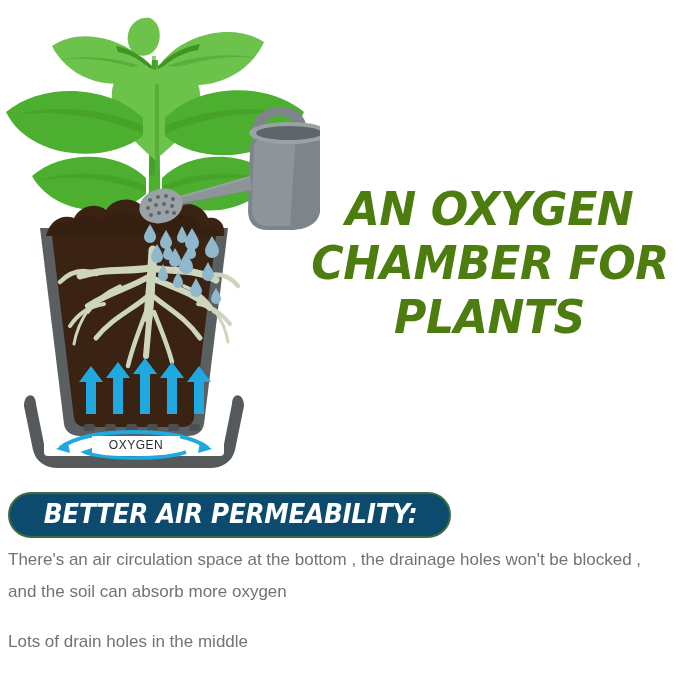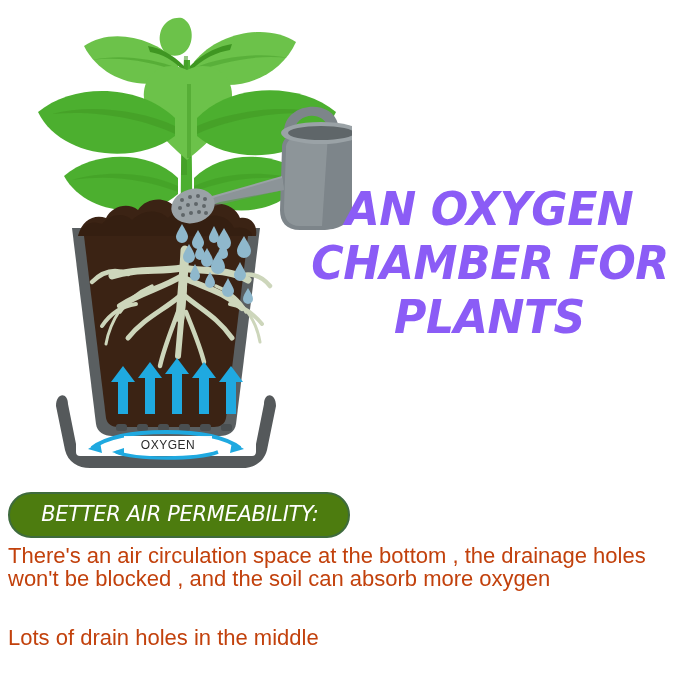--- a/index.html
+++ b/index.html
@@ -25,32 +25,31 @@
     background: #ffffff;
   }
 
   
   #illustration {
     position: absolute;
     left: 0px;
     top: 0px;
     width: 320px;
     height: 478px;
-    margin-left: 32px;
   }
   #illustration svg { display: block; }
 
   
   #headline {
     position: absolute;
     left: 300px;
     top: 182px;
     width: 379px;
     text-align: center;
-    color: #8b5cf6;
+    color: #4d7c0f;
     font-family: "DejaVu Sans", sans-serif;
     font-weight: bold;
     font-style: italic;
     font-size: 47px;
     line-height: 54px;
     letter-spacing: -0.5px;
   }
   #headline .hl-line {
     display: block;
     white-space: nowrap;
@@ -66,40 +65,40 @@
   #feature-0 { top: 492px; }
   #feature-1 { top: 620px; }
 
   .pill {
     display: inline-block;
     box-sizing: border-box;
     margin-left: 8px;
     padding: 5px 22px 7px 24px;
     border: 2px solid #3f6b3d;
     border-radius: 999px;
-    background: #4d7c0f;
+    background: #0c4a6e;
     color: #ffffff;
     font-family: "DejaVu Sans", sans-serif;
-    font-weight: normal;
+    font-weight: bold;
     font-style: italic;
-    font-size: 22px;
+    font-size: 26px;
     line-height: 30px;
     white-space: nowrap;
     letter-spacing: -0.3px;
   }
   .pill span { display: inline-block; transform: scaleX(0.95); }
 
   .feature-body {
     margin: 6px 0 0 8px;
     width: 664px;
-    color: #c2410c;
+    color: #737373;
     font-family: "Liberation Sans", sans-serif;
     font-weight: normal;
-    font-size: 22px;
-    line-height: 23px;
+    font-size: 17px;
+    line-height: 32px;
   }
 </style>
 </head>
 <body>
 
 <div id="page">
 
   <div id="illustration">
     <svg width="320" height="478" viewBox="0 0 320 478" xmlns="http://www.w3.org/2000/svg">
 

